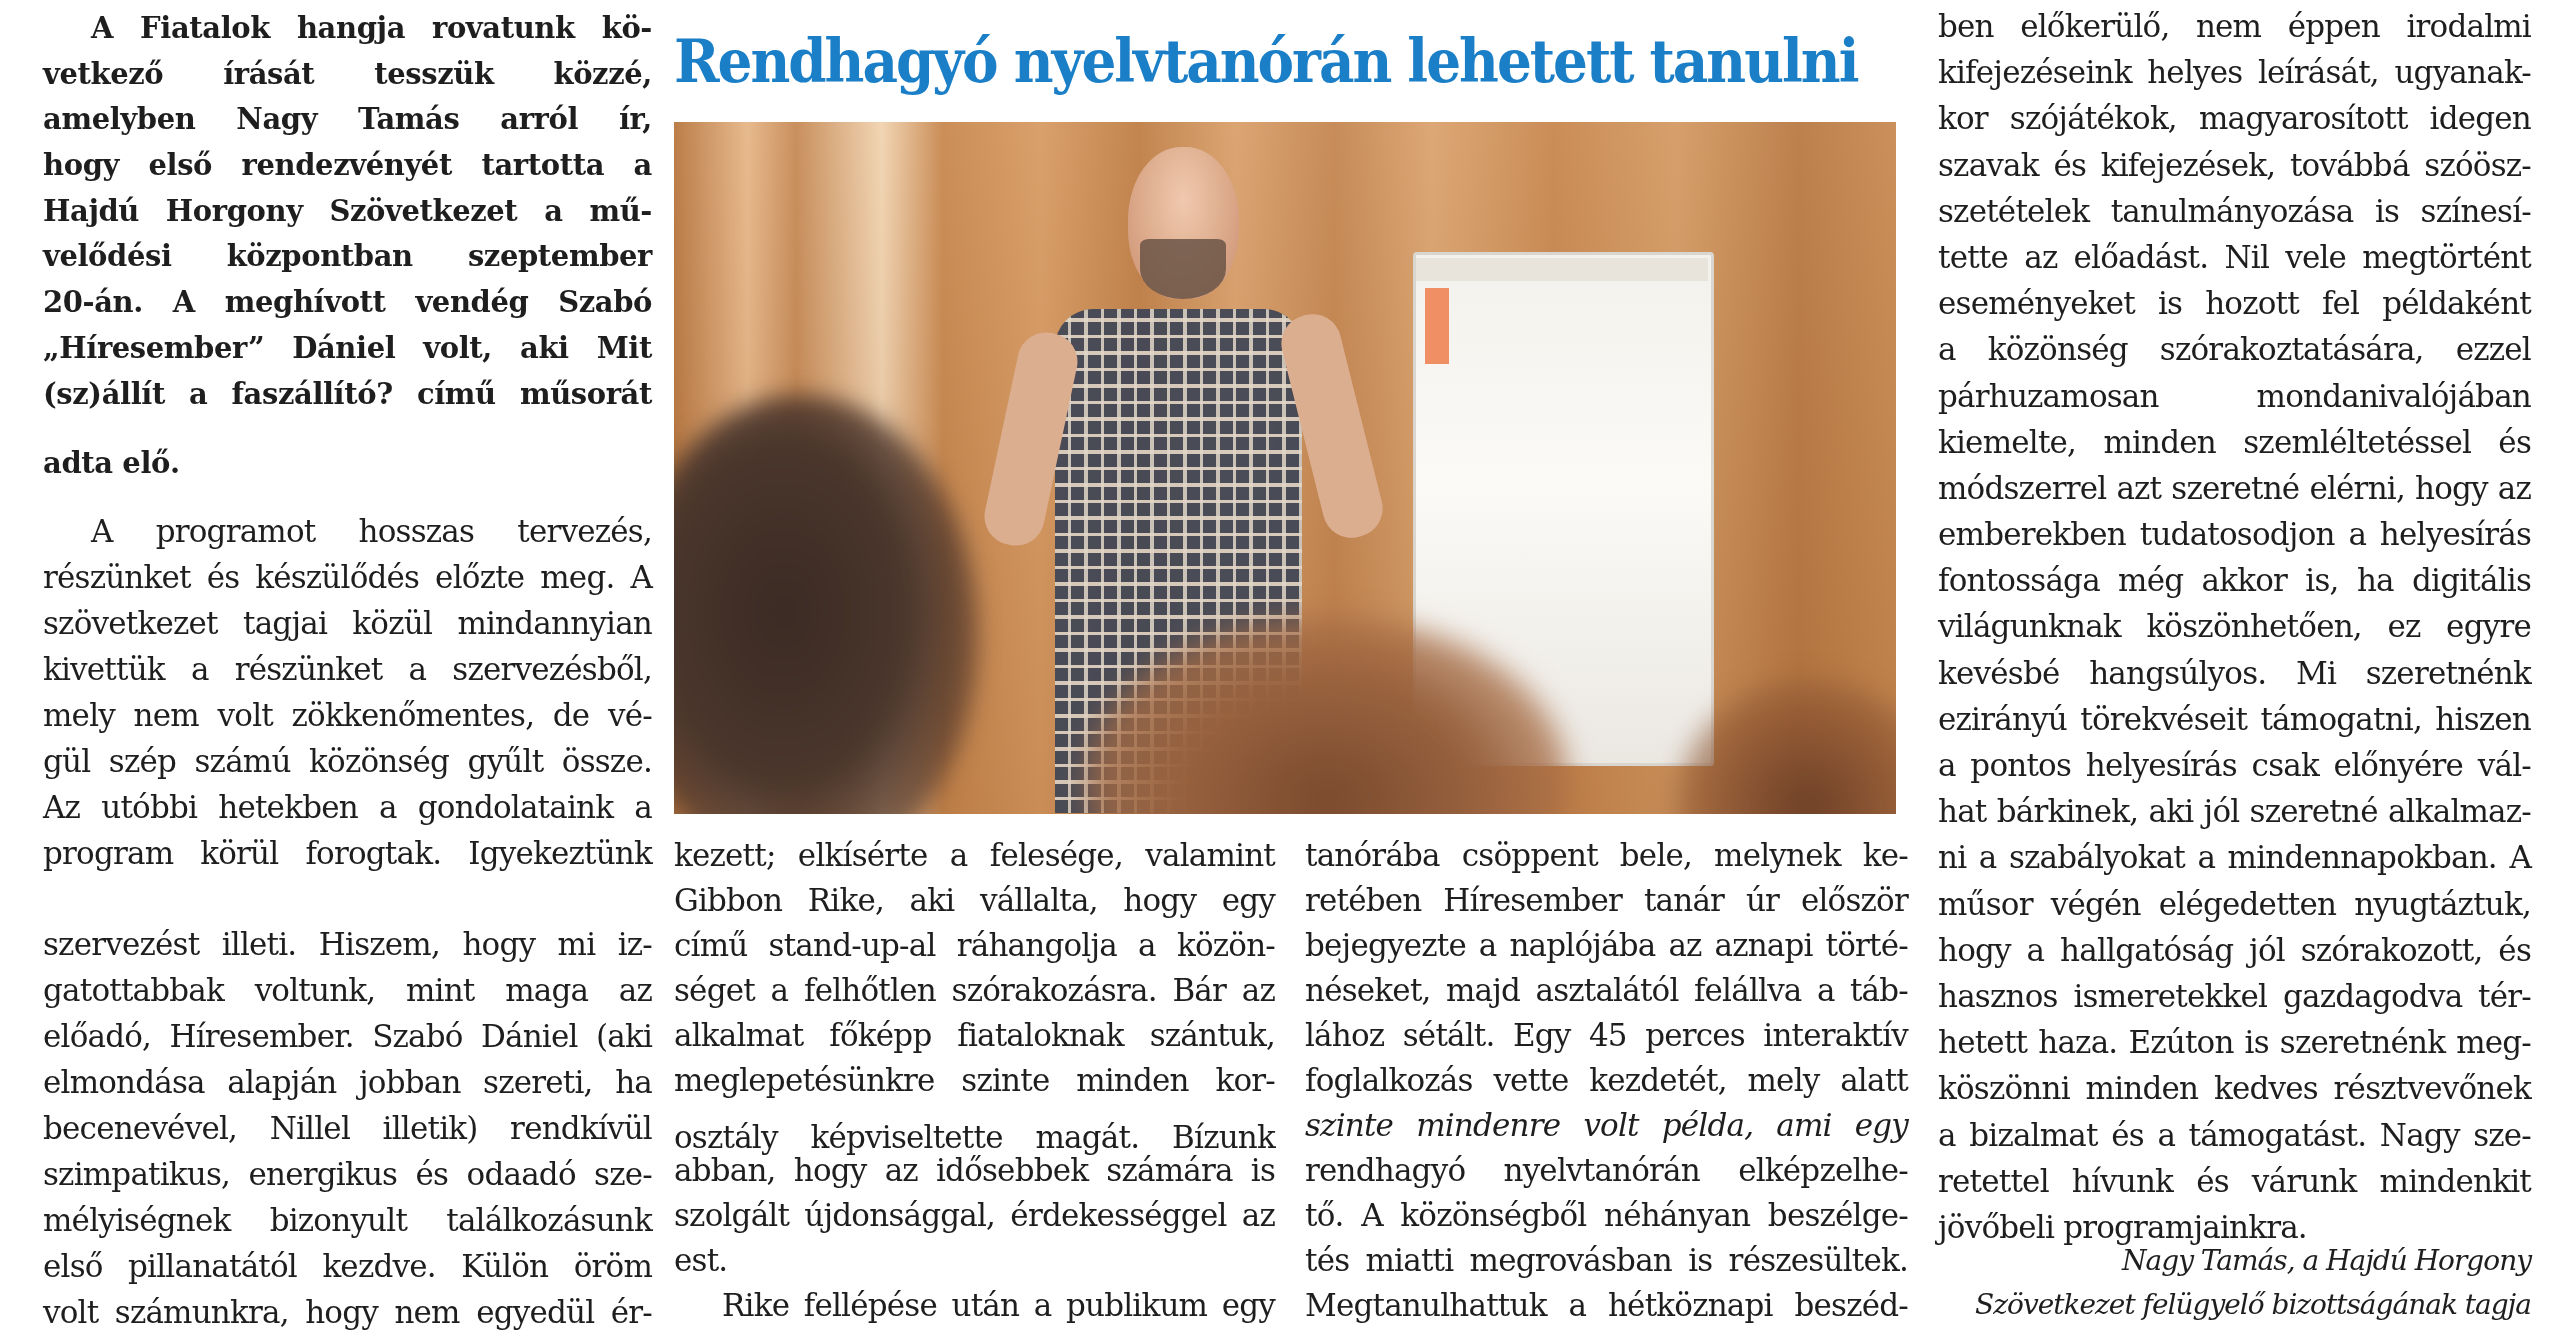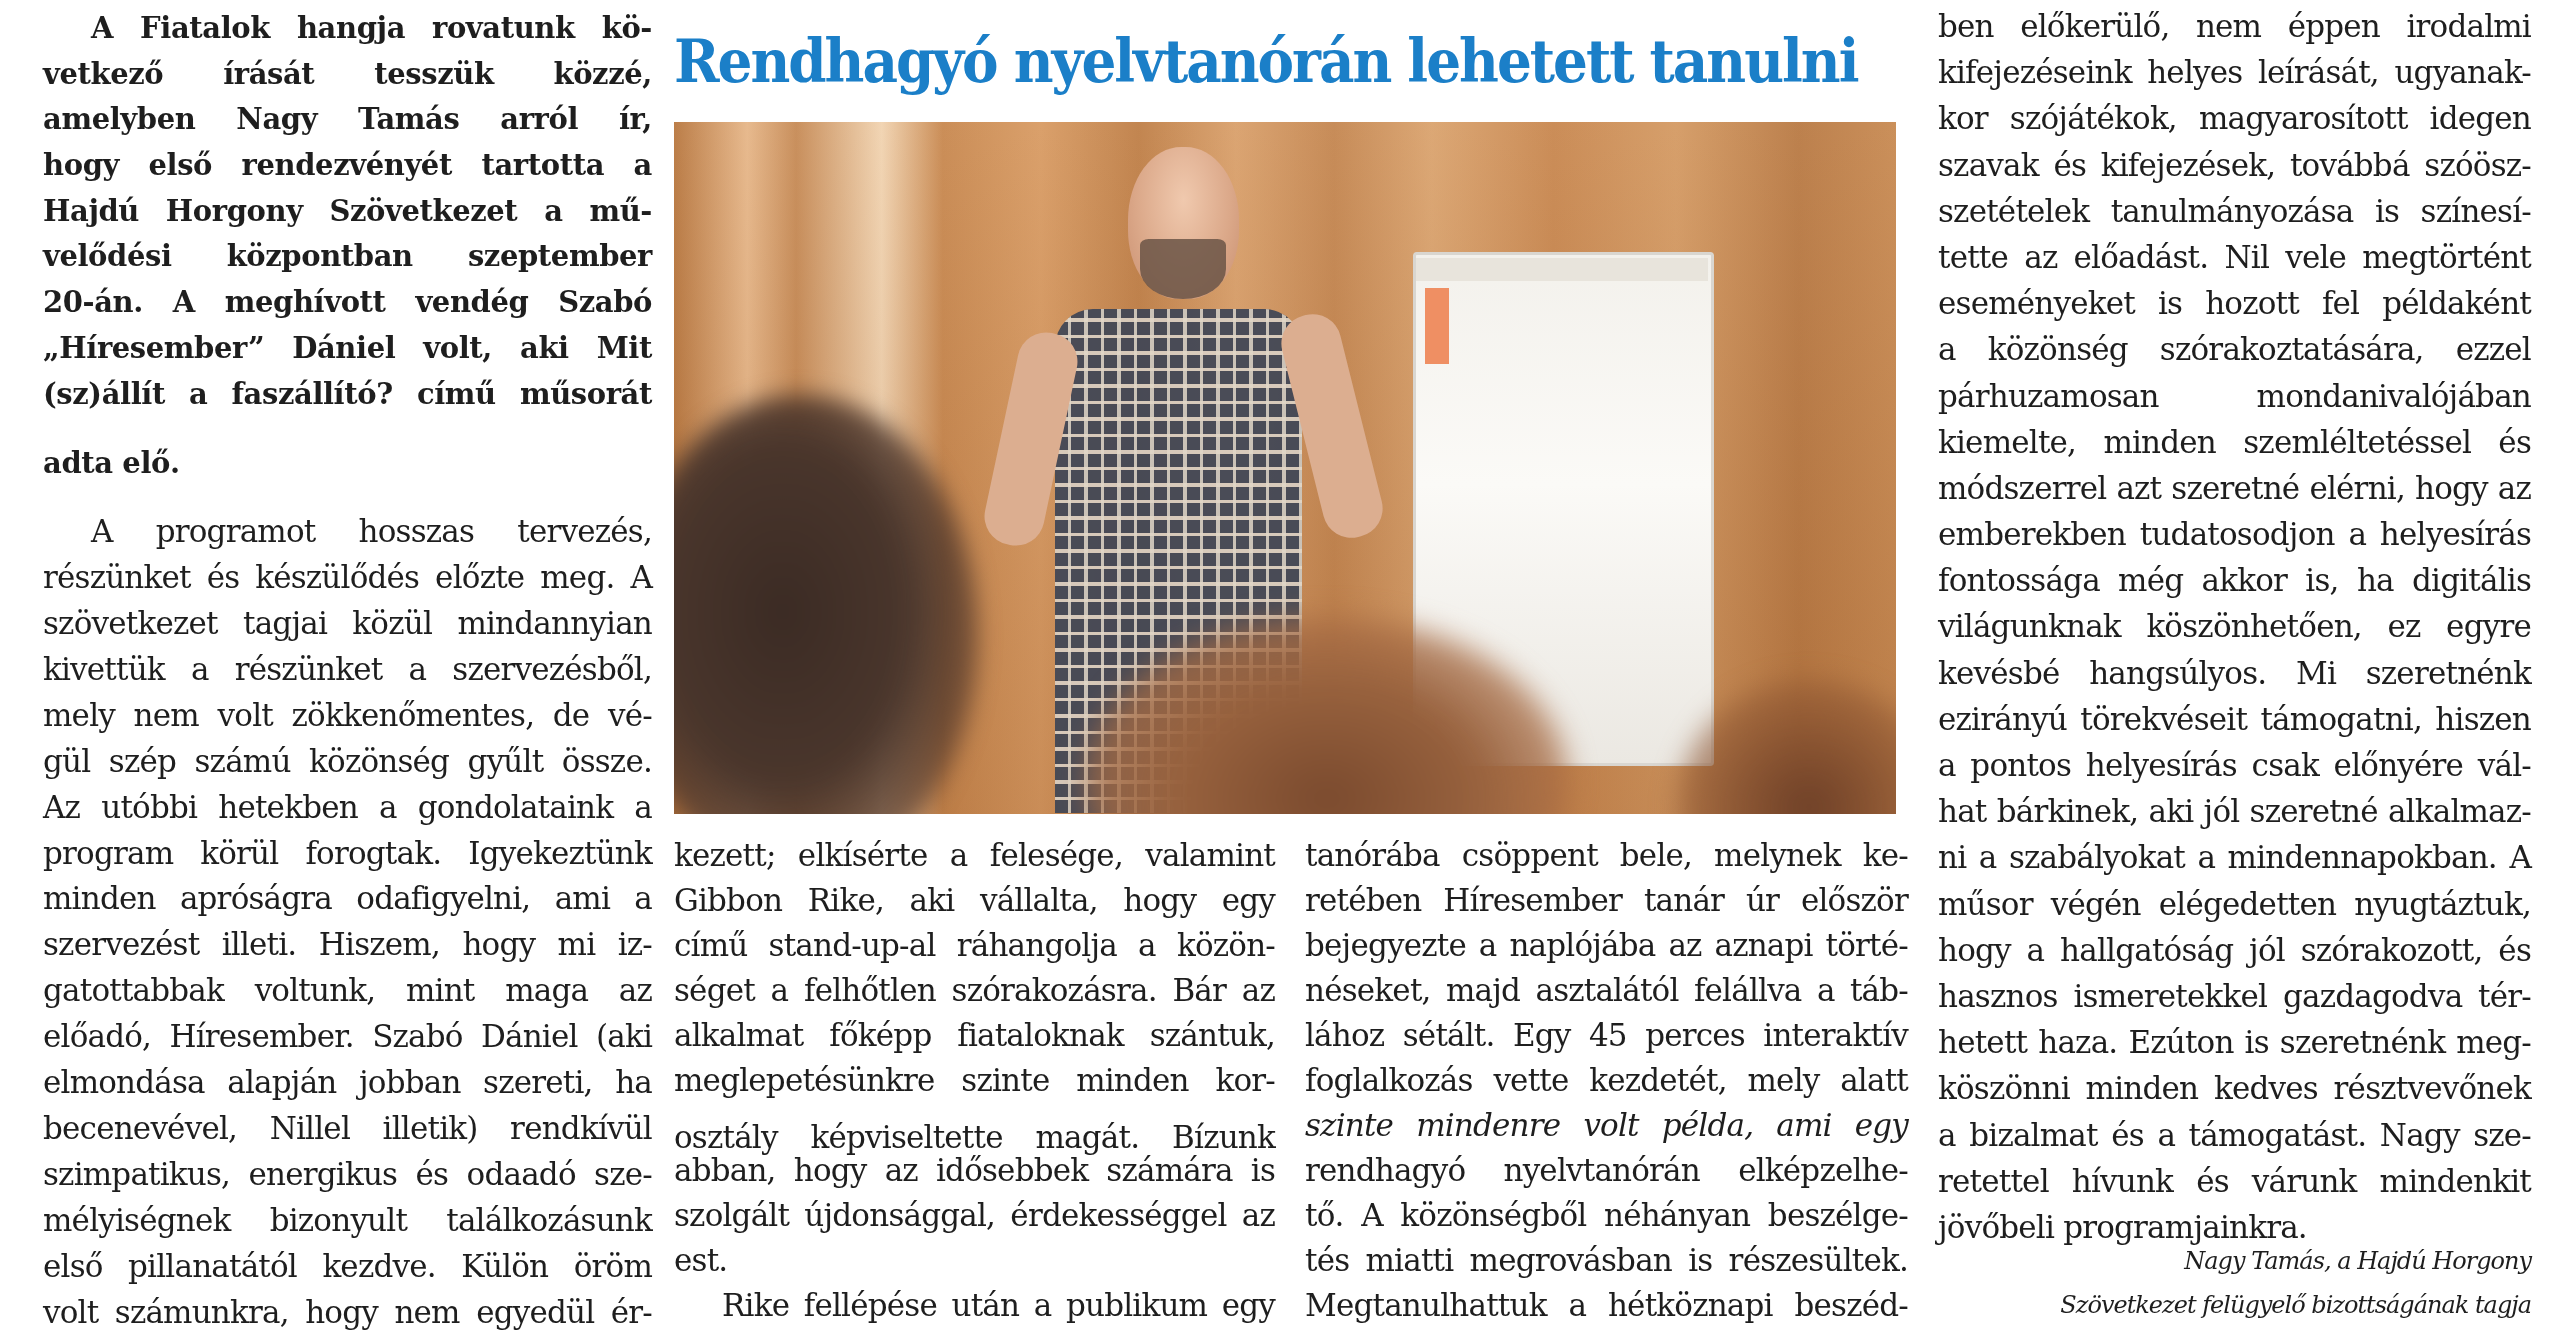--- a/index.html
+++ b/index.html
@@ -6,21 +6,21 @@
   body { width: 2576px; height: 1343px; position: relative; overflow: hidden;
          font-family: "DejaVu Serif", "Liberation Serif", serif; color: #1e1e1e; }
   .col { position: absolute; }
   .line { position: absolute; left: 0; right: 0; height: 46px; line-height: 46px;
           white-space: nowrap; font-size: 31px; letter-spacing: -0.8px;
           text-align: justify; text-align-last: justify; }
   .line.last { text-align: left; text-align-last: left; }
   .line.indent { text-indent: 48px; }
   .line.right { text-align: right; text-align-last: right; }
   .lead .line { font-weight: bold; font-size: 29px; letter-spacing: -0.4px; }
-  .byline .line { font-style: italic; font-size: 24px; letter-spacing: -1px; line-height: 44px; }
+  .byline .line { font-style: italic; font-size: 28px; letter-spacing: -1px; line-height: 44px; }
   #headline { position: absolute; left: 674px; top: 27px; width: 1225px; height: 70px;
               font-family: "DejaVu Serif", serif; font-weight: bold; font-size: 59px;
               line-height: 70px; letter-spacing: -2.2px; white-space: nowrap;
               text-align: center; transform: scaleX(0.93); transform-origin: left center; }
   #photo { position: absolute; left: 674px; top: 122px; width: 1222px; height: 692px;
            overflow: hidden; background: #c98a55; }
   #photo div { position: absolute; }
 </style>
 </head>
 <body>
@@ -59,21 +59,20 @@
 
 <div class="col" id="col-left-body" style="left:43px;top:508px;width:609px;height:835px;">
     <div class="line indent" style="top: 0px;">A programot hosszas tervezés,</div>
     <div class="line" style="top: 46px;">részünket és készülődés előzte meg. A</div>
     <div class="line" style="top: 92px;">szövetkezet tagjai közül mindannyian</div>
     <div class="line" style="top: 138px;">kivettük a részünket a szervezésből,</div>
     <div class="line" style="top: 184px;">mely nem volt zökkenőmentes, de vé-</div>
     <div class="line" style="top: 230px;">gül szép számú közönség gyűlt össze.</div>
     <div class="line" style="top: 276px;">Az utóbbi hetekben a gondolataink a</div>
     <div class="line" style="top: 322px;">program körül forogtak. Igyekeztünk</div>
-    <div class="line" style="top: 367px;">minden apróságra odafigyelni, ami a</div>
     <div class="line" style="top: 413px;">szervezést illeti. Hiszem, hogy mi iz-</div>
     <div class="line" style="top: 459px;">gatottabbak voltunk, mint maga az</div>
     <div class="line" style="top: 505px;">előadó, Híresember. Szabó Dániel (aki</div>
     <div class="line" style="top: 551px;">elmondása alapján jobban szereti, ha</div>
     <div class="line" style="top: 597px;">becenevével, Nillel illetik) rendkívül</div>
     <div class="line" style="top: 643px;">szimpatikus, energikus és odaadó sze-</div>
     <div class="line" style="top: 689px;">mélyiségnek bizonyult találkozásunk</div>
     <div class="line" style="top: 735px;">első pillanatától kezdve. Külön öröm</div>
     <div class="line" style="top: 781px;">volt számunkra, hogy nem egyedül ér-</div>
   </div>

